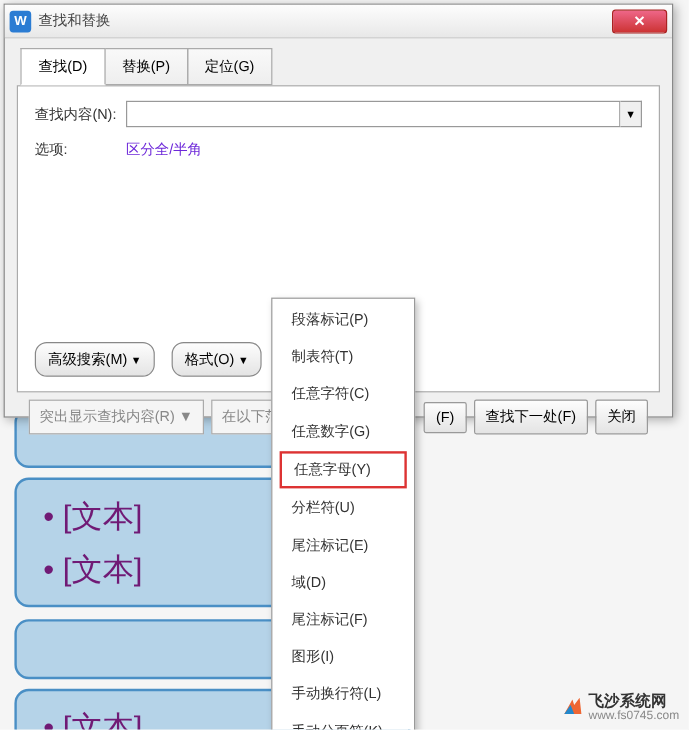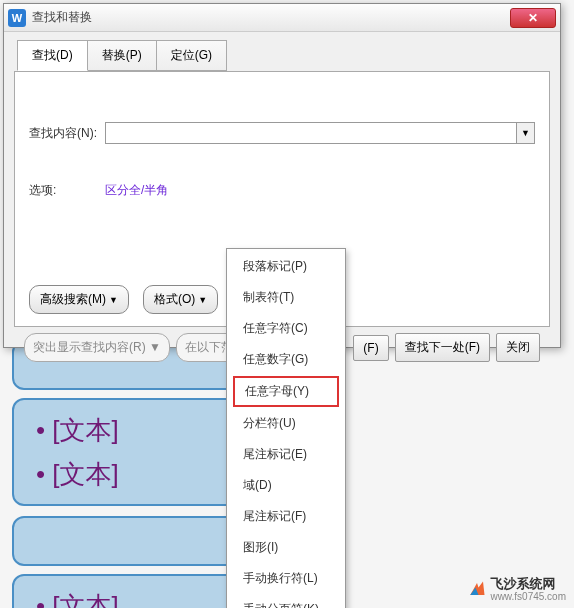--- a/index.html
+++ b/index.html
@@ -22,33 +22,33 @@
     .close-x { font-size: 12px; font-weight: bold; }
     
     .dialog-body { padding: 8px 10px; }
     .inner-panel { background: #fff; border: 1px solid #aaa; padding: 0; height: 256px; position: relative; }
     
     .tabs { display: flex; position: relative; top: -1px; margin-left: 3px; }
     .tab { padding: 6px 14px; font-size: 12px; border: 1px solid #aaa; background: linear-gradient(#f9f9f9, #eee); cursor: pointer; margin-right: -1px; position: relative; top: 1px; }
     .tab.active { background: #fff; border-bottom: 1px solid #fff; z-index: 2; }
     
     .form-area { padding: 12px 14px; }
-    .form-row { display: flex; align-items: center; margin-bottom: 10px; font-size: 12px; margin-top: 38px; }
+    .form-row { display: flex; align-items: center; margin-bottom: 10px; font-size: 12px; }
     .form-label { width: 76px; color: #333; }
     .search-input { flex: 1; height: 22px; border: 1px solid #999; padding: 0 4px; }
     .dropdown-arrow { width: 18px; height: 22px; border: 1px solid #999; border-left: none; background: #f0f0f0; display: flex; align-items: center; justify-content: center; font-size: 9px; cursor: pointer; }
     .option-text { font-size: 12px; color: #6d28d9; }
     
     .button-row { position: absolute; bottom: 12px; left: 14px; display: flex; gap: 14px; }
     .btn { padding: 5px 10px; font-size: 12px; border: 1px solid #888; background: linear-gradient(#fdfdfd, #e4e4e4); cursor: pointer; border-radius: 10px; display: flex; align-items: center; gap: 3px; }
     .btn .arrow { font-size: 9px; }
     .btn.highlighted { background: linear-gradient(#d9ecff, #a9d3f5); border-color: #4a8fc5; }
     
     .bottom-row { display: flex; gap: 6px; padding: 6px 10px 0; align-items: center; }
-    .btn-secondary { padding: 5px 8px; font-size: 12px; border: 1px solid #aaa; background: #f5f5f5; color: #888; cursor: pointer; border-radius: 12px; }
+    .btn-secondary { padding: 5px 8px; font-size: 12px; border: 1px solid #aaa; background: #f5f5f5; color: #888; cursor: pointer; border-radius: 0; }
     .btn-small { padding: 5px 9px; font-size: 12px; border: 1px solid #999; background: linear-gradient(#fdfdfd, #e4e4e4); cursor: pointer; border-radius: 2px; }
     .spacer { flex: 1; }
     
     .dropdown-menu { position: absolute; left: 226px; top: 248px; width: 120px; background: #fff; border: 1px solid #999; box-shadow: 2px 3px 6px rgba(0,0,0,0.25); z-index: 100; padding: 2px 0 8px; }
     .menu-item { padding: 7px 16px; font-size: 12px; color: #333; cursor: pointer; }
     .menu-item.highlighted-item { border: 2px solid #d33; margin: 1px 6px; padding: 5px 10px; }
     
     .watermark { position: absolute; right: 8px; bottom: 6px; display: flex; align-items: center; gap: 4px; font-size: 12px; color: #555; }
     .wm-icon { width: 18px; height: 18px; }
     .wm-text { display: flex; flex-direction: column; line-height: 1.1; }

